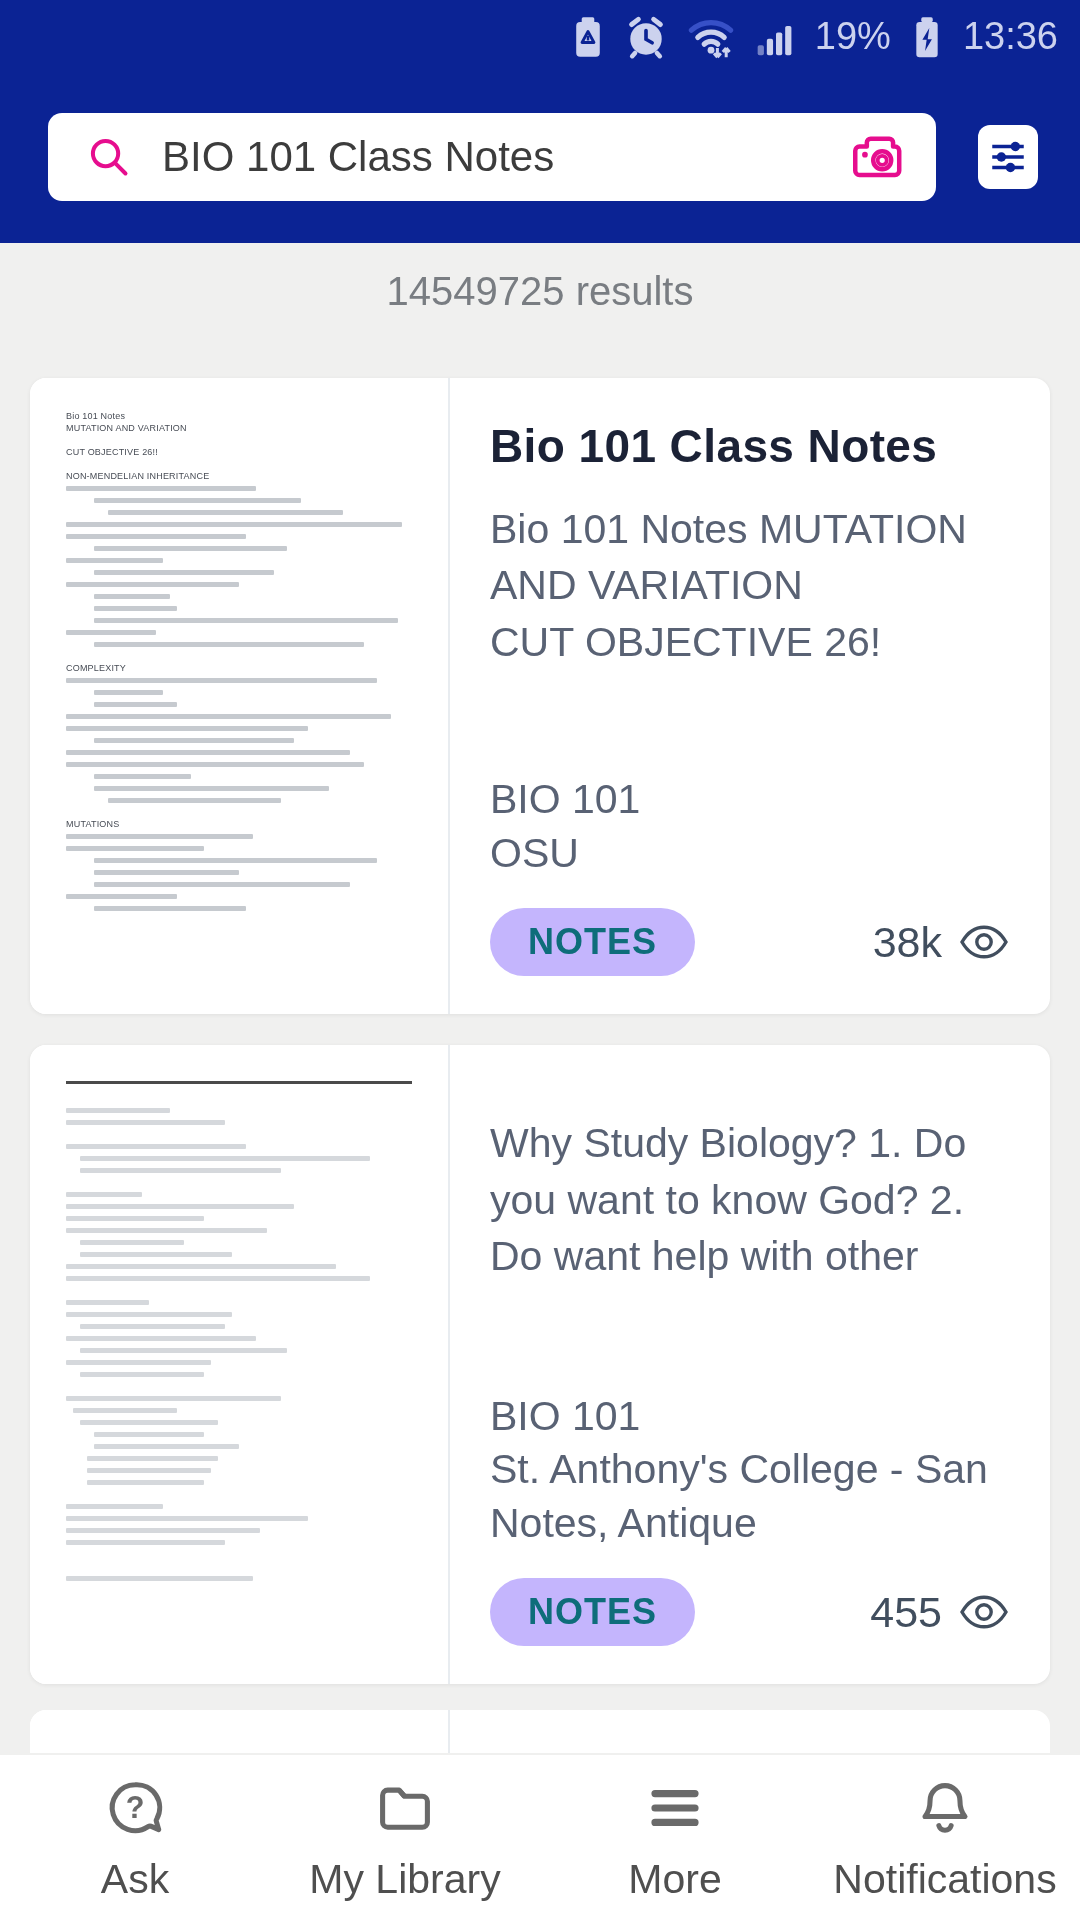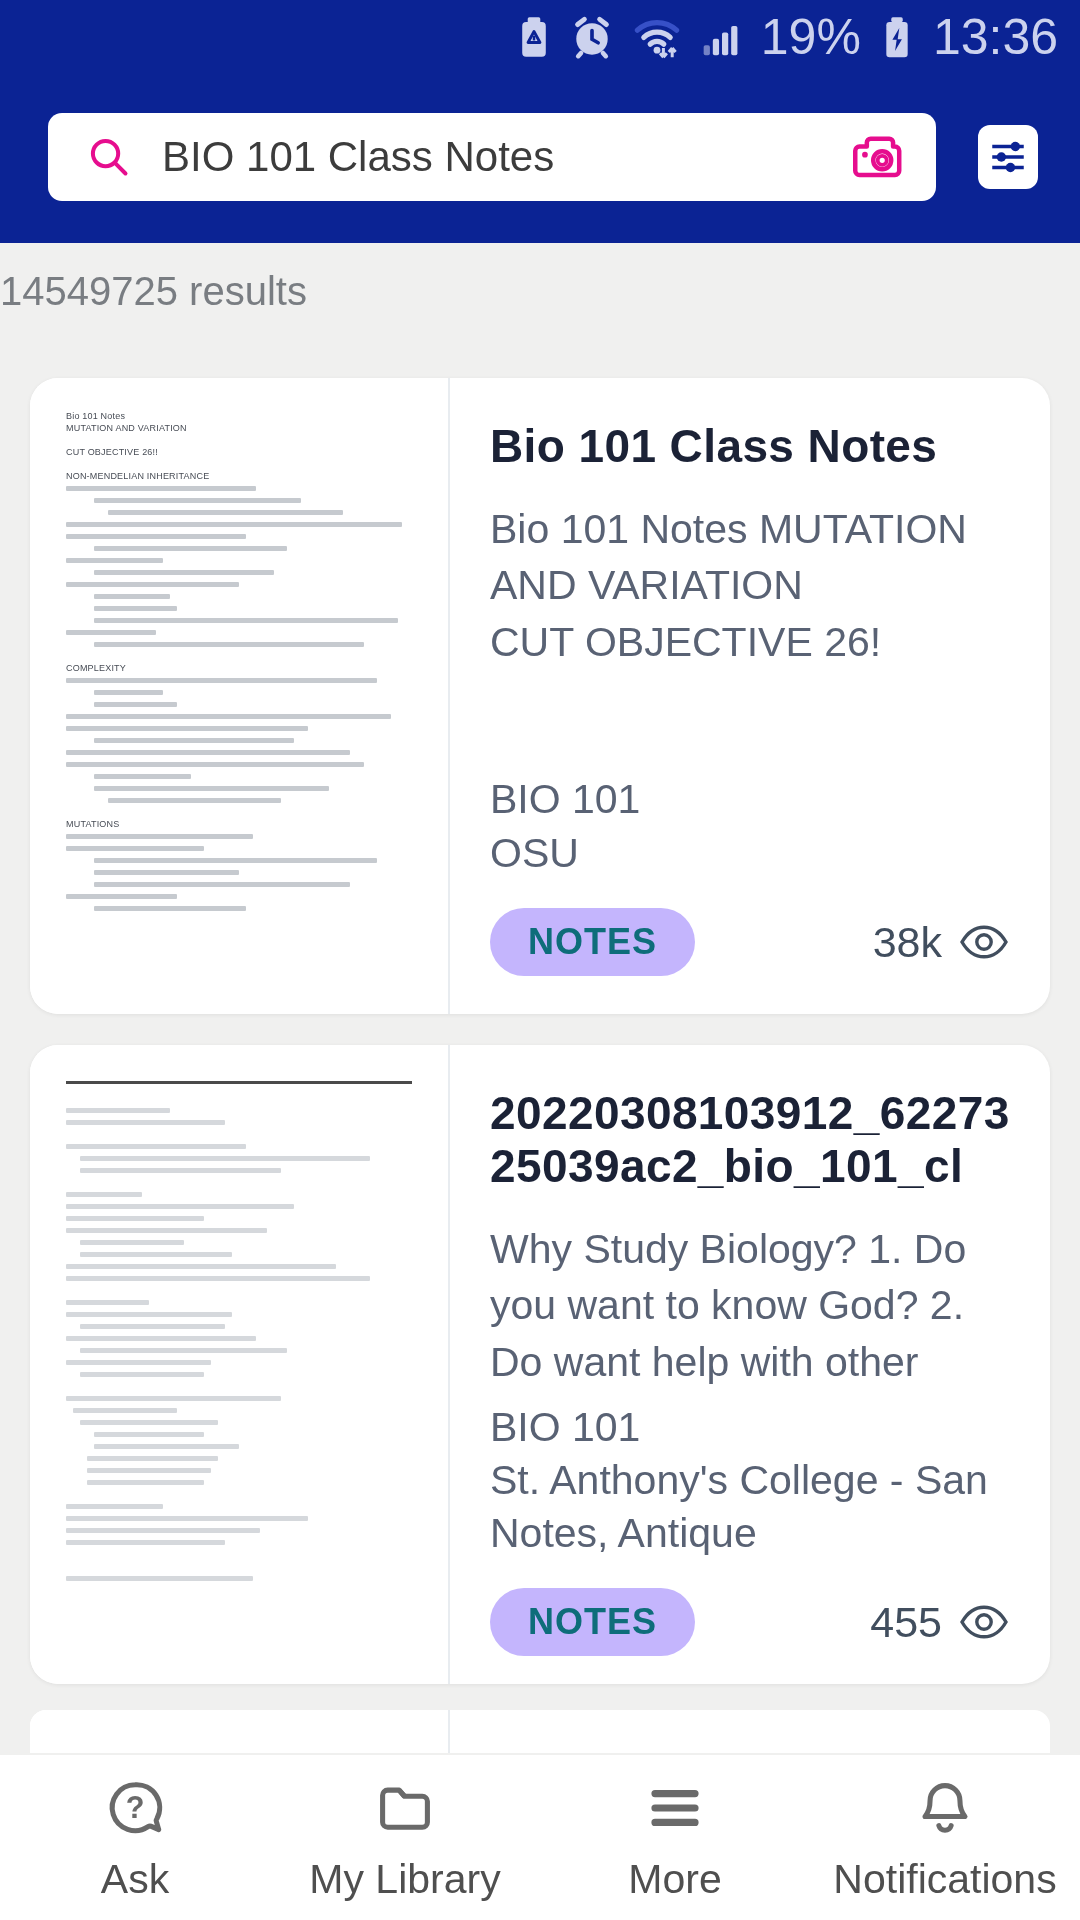--- a/index.html
+++ b/index.html
@@ -8,21 +8,21 @@
     font-family:"Liberation Sans","DejaVu Sans",sans-serif;
     background:#f0f0ef;
     position:relative;
     overflow:hidden;
   }
 
   
   .app-header { background:#0b2394; }
   .status-bar {
     height:73px; display:flex; align-items:center; justify-content:flex-end;
-    gap:16px; padding-right:22px; color:#ccd2ee; font-size:50px;
+    gap:16px; padding-right:22px; color:#ccd2ee; font-size:38px;
   }
   .status-bar svg { display:block; }
   .search-row {
     display:flex; align-items:center; gap:42px;
     padding:40px 42px 42px 48px;
   }
   .search-bar {
     flex:1; height:88px; background:#fff; border-radius:14px;
     display:flex; align-items:center; gap:30px; padding:0 30px 0 38px;
   }
@@ -30,25 +30,25 @@
     flex:1; border:none; outline:none; font-size:42px; color:#3c3c3c;
     font-family:inherit; background:transparent; min-width:0;
   }
   .filter-btn {
     width:60px; height:64px; background:#fff; border-radius:12px;
     display:flex; align-items:center; justify-content:center; border:none;
   }
 
   
   .results-label {
-    font-size:40px; color:#797d82;
+    text-align:center; font-size:40px; color:#797d82;
     margin:26px 0 64px;
   }
   .card {
-    margin:0 30px; background:#fff; border-radius:28px;
+    margin:0 30px; background:#fff; border-radius:16px;
     display:flex; overflow:hidden;
     box-shadow:0 1px 4px rgba(0,0,0,.07);
   }
   .card-thumb {
     width:420px; min-width:420px; padding:32px 36px;
     border-right:2px solid #e8ecf0; overflow:hidden; background:#fff;
   }
   .card-body {
     flex:1; padding:42px 40px 38px; display:flex; flex-direction:column;
     min-width:0;
@@ -415,21 +415,20 @@
         <div class="t-line">
           <div class="t-bar" style="width: 46%; margin-left: 0%;"></div>
         </div>
         <div class="t-line"></div>
         <div class="t-line"></div>
         <div class="t-line">
           <div class="t-bar" style="width: 54%; margin-left: 0%;"></div>
         </div>
       </div>
     <div class="card-body">
-      <div class="card-title">20220308103912_6227325039ac2_bio_101_cl</div>
       <div class="card-desc">Why Study Biology? 1. Do
 you want to know God? 2.
 Do want help with other</div>
       <div class="card-spacer"></div>
       <div class="card-course">BIO 101</div>
       <div class="card-school">St. Anthony's College - San Notes, Antique</div>
       <div class="card-footer">
         <span class="badge">NOTES</span>
         <span class="views">
           <span>455</span>

